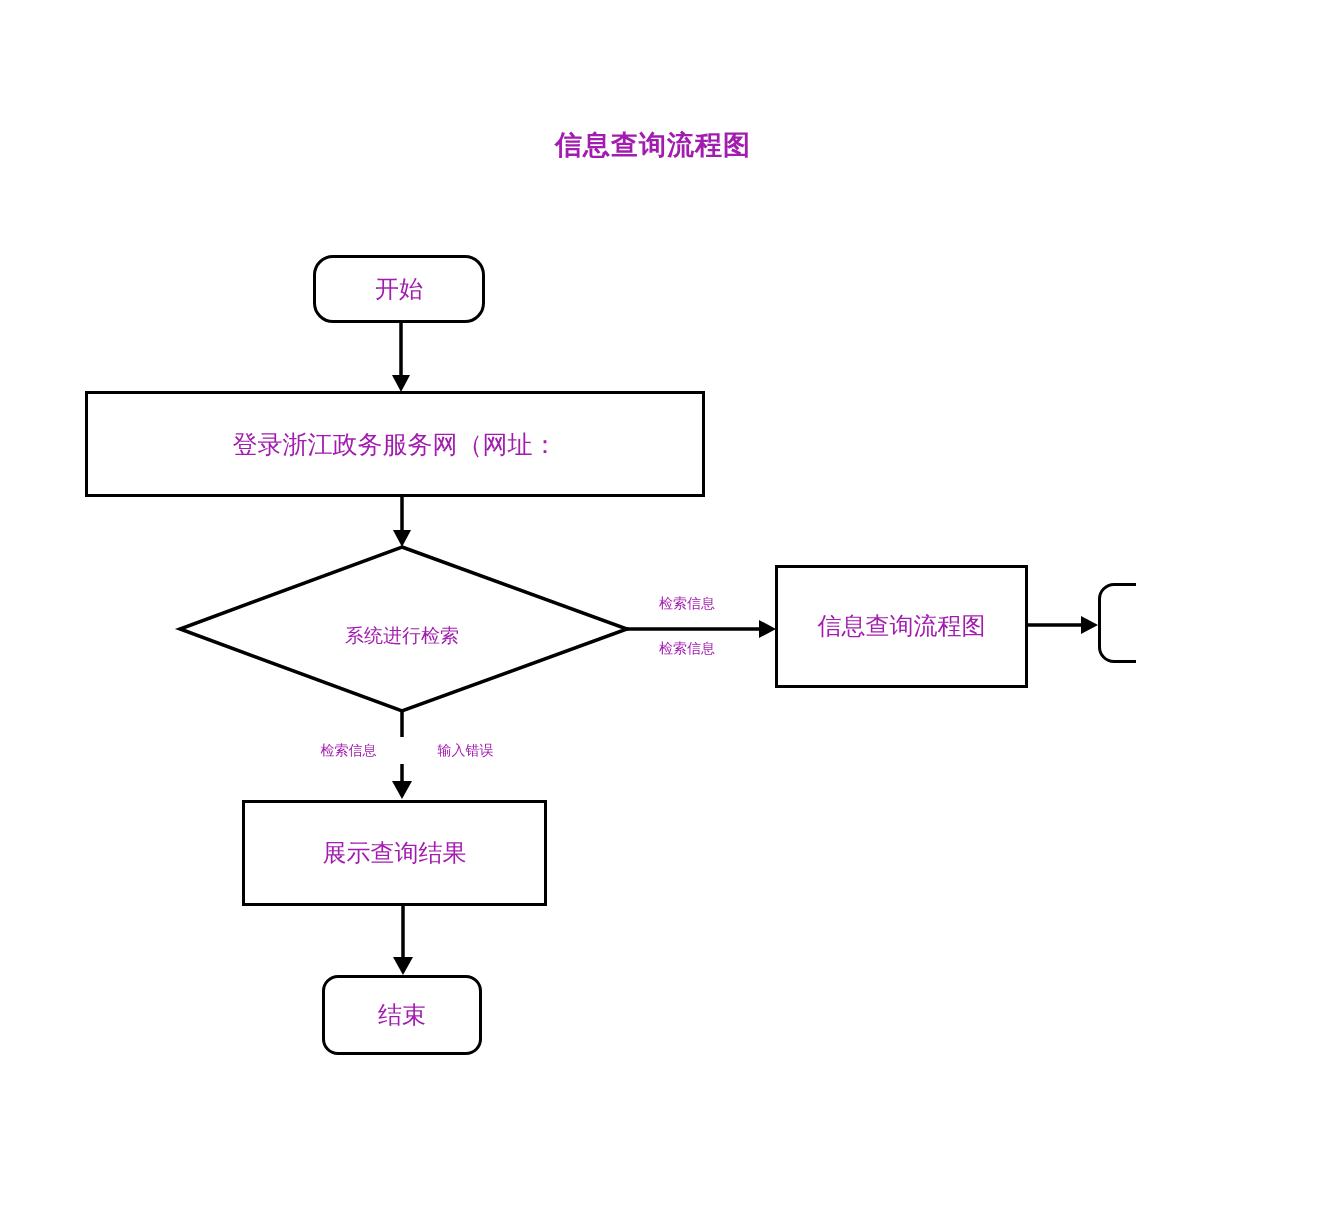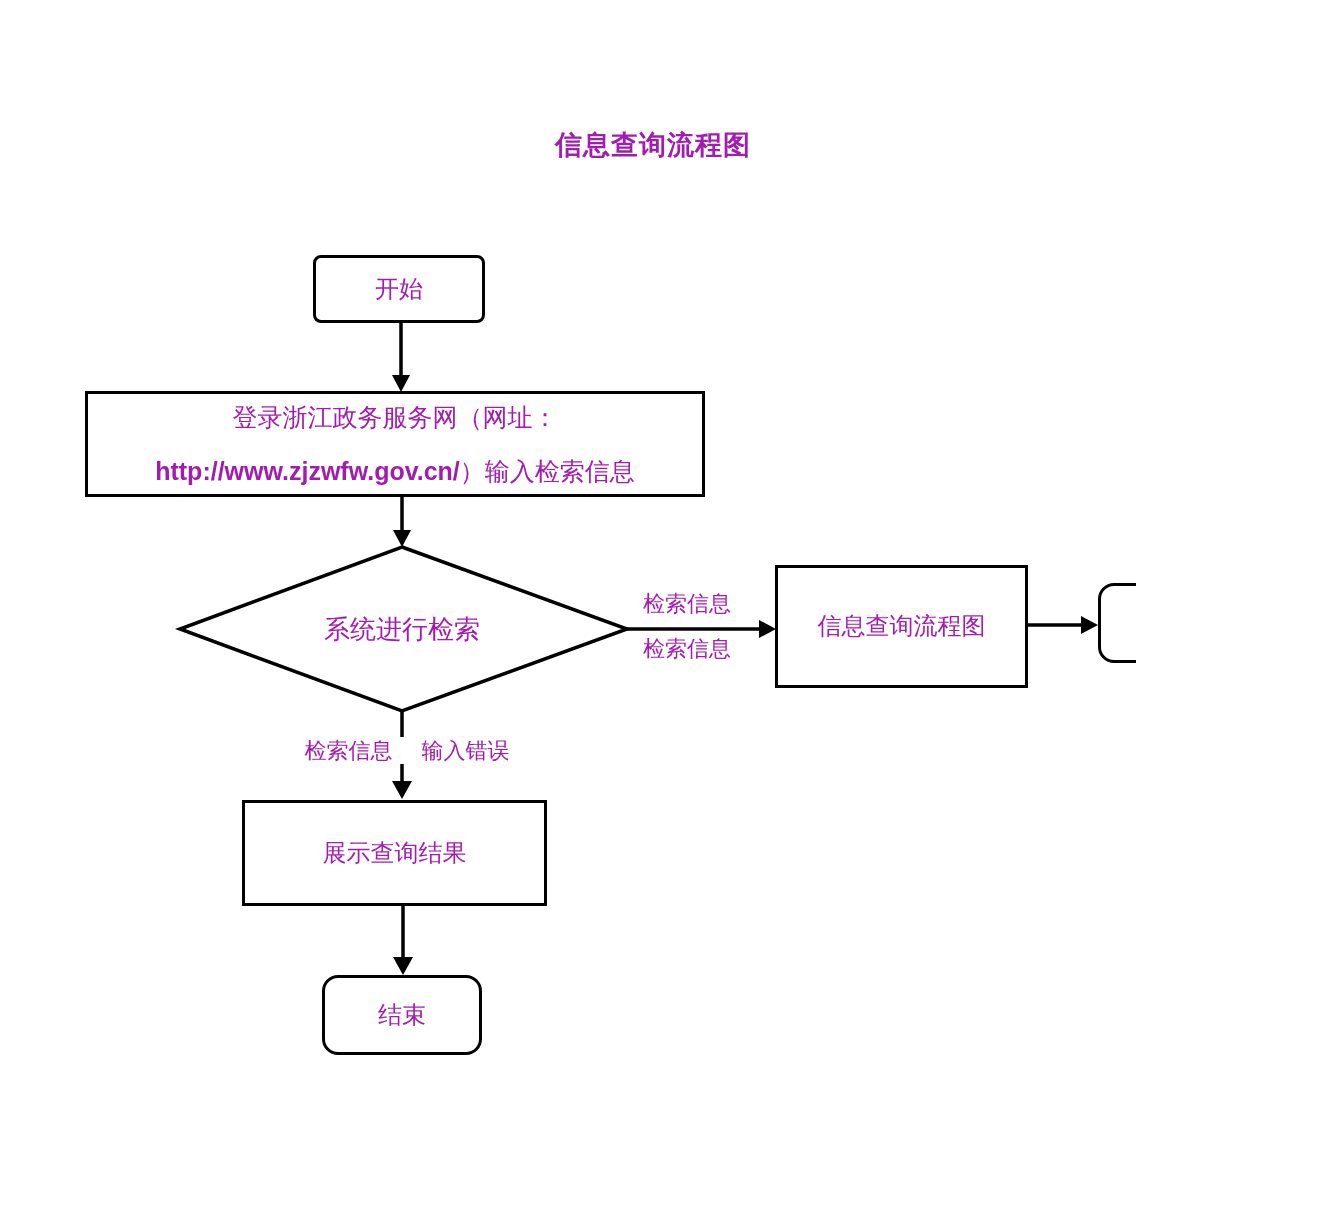--- a/index.html
+++ b/index.html
@@ -26,40 +26,40 @@
     align-items: center;
     justify-content: center;
     text-align: center;
     border: 3px solid #000000;
     background: #ffffff;
     font-size: 24px;
     line-height: 1.2;
     box-sizing: border-box;
   }
   .terminal { border-radius: 16px; }
-  .node-start   { left: 313px; top: 207px; width: 172px; height: 68px; border-radius: 8px; }
+  .node-start   { left: 313px; top: 207px; width: 172px; height: 68px; border-radius: 20px; }
   .node-login   { left: 85px;  top: 343px; width: 620px; height: 106px;
                   flex-direction: column; row-gap: 24px; font-size: 25px; }
   .node-login .url { font-weight: bold; }
   .decision-label {
     position: absolute;
     z-index: 2;
     left: 252px; top: 561px; width: 300px; height: 40px;
-    display: flex; align-items: center; justify-content: center;
-    font-size: 26px;
+    display: flex; align-items: flex-end; justify-content: center;
+    font-size: 19px;
   }
   .node-noresult { left: 775px;  top: 517px; width: 253px; height: 123px; }
   .node-endright { left: 1098px; top: 535px; width: 175px; height: 80px; }
   .node-show     { left: 242px;  top: 752px; width: 305px; height: 106px; }
   .node-endbottom{ left: 322px;  top: 927px; width: 160px; height: 80px; }
   .edge-label {
     position: absolute;
     z-index: 3;
     display: flex; align-items: center; justify-content: center;
-    font-size: 22px;
+    font-size: 14px;
     background: #ffffff;
     white-space: nowrap;
   }
   .lbl-err-top   { left: 630px; top: 542px; width: 114px; height: 27px; }
   .lbl-err-bot   { left: 630px; top: 587px; width: 114px; height: 27px; }
   .lbl-ok-left   { left: 292px; top: 689px; width: 113px; height: 27px; }
   .lbl-ok-right  { left: 409px; top: 689px; width: 113px; height: 27px; }
   .page-title {
     position: absolute;
     z-index: 2;
@@ -99,21 +99,20 @@
     <line x1="403" y1="858" x2="403" y2="910" stroke="#000000" stroke-width="3.5"></line>
     <polygon points="403,927 393,909 413,909" fill="#000000"></polygon>
   </svg>
 
   <div class="node terminal node-start">
     <span>开始</span>
   </div>
 
   <div class="node node-login">
     <span>登录浙江政务服务网（网址：</span>
-    <span><span class="url">http://www.zjzwfw.gov.cn/</span><span>）输入检索信息</span></span>
   </div>
 
   <div class="decision-label">
     <span>系统进行检索</span>
   </div>
 
   <div class="edge-label lbl-err-top">检索信息</div>
   <div class="edge-label lbl-err-bot">检索信息</div>
   <div class="edge-label lbl-ok-left">检索信息</div>
   <div class="edge-label lbl-ok-right">输入错误</div>

